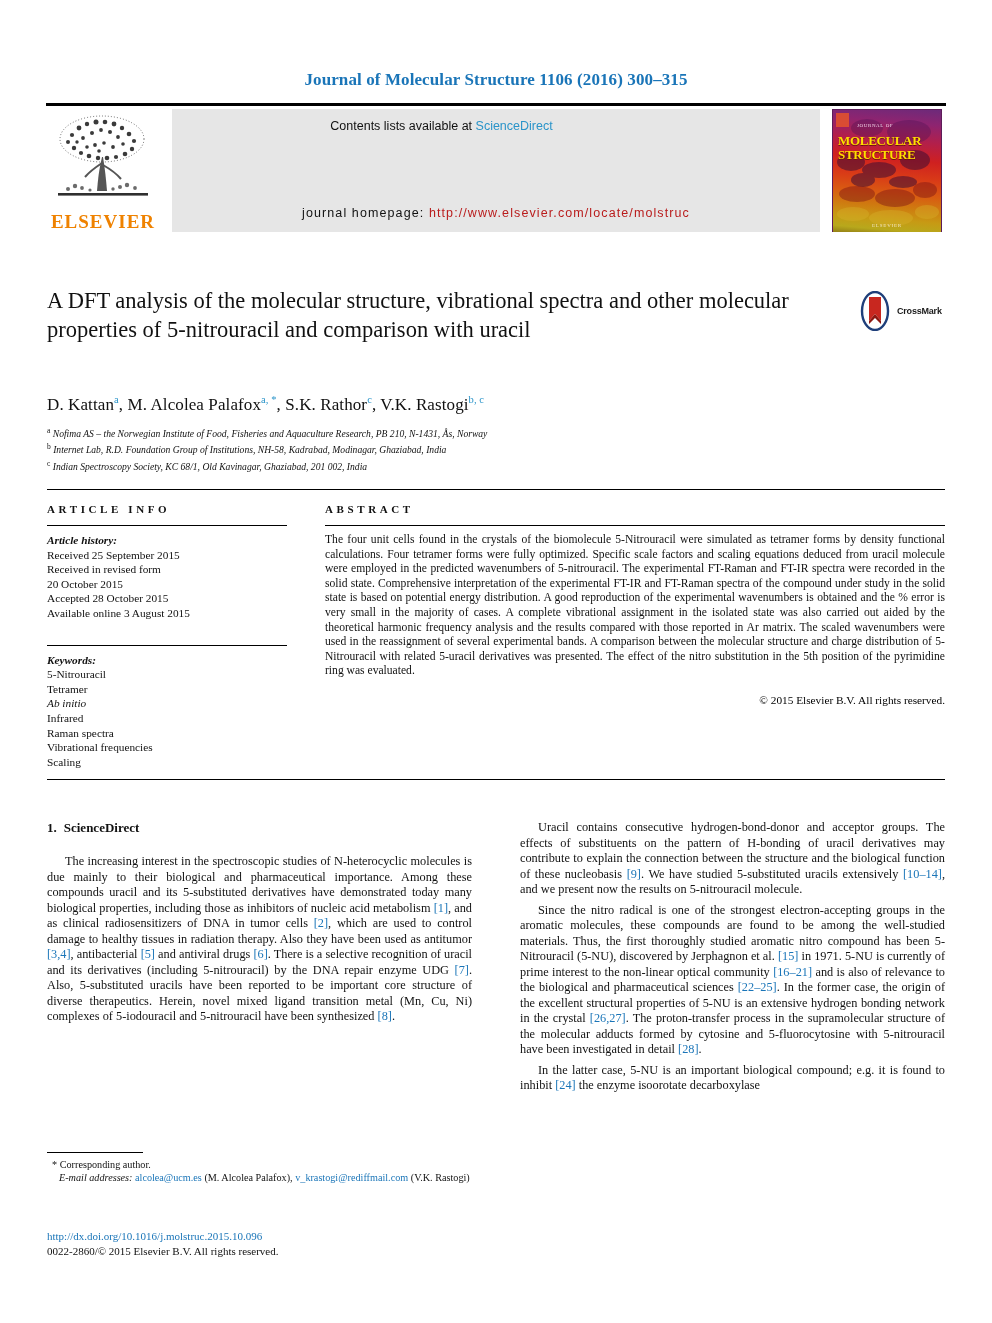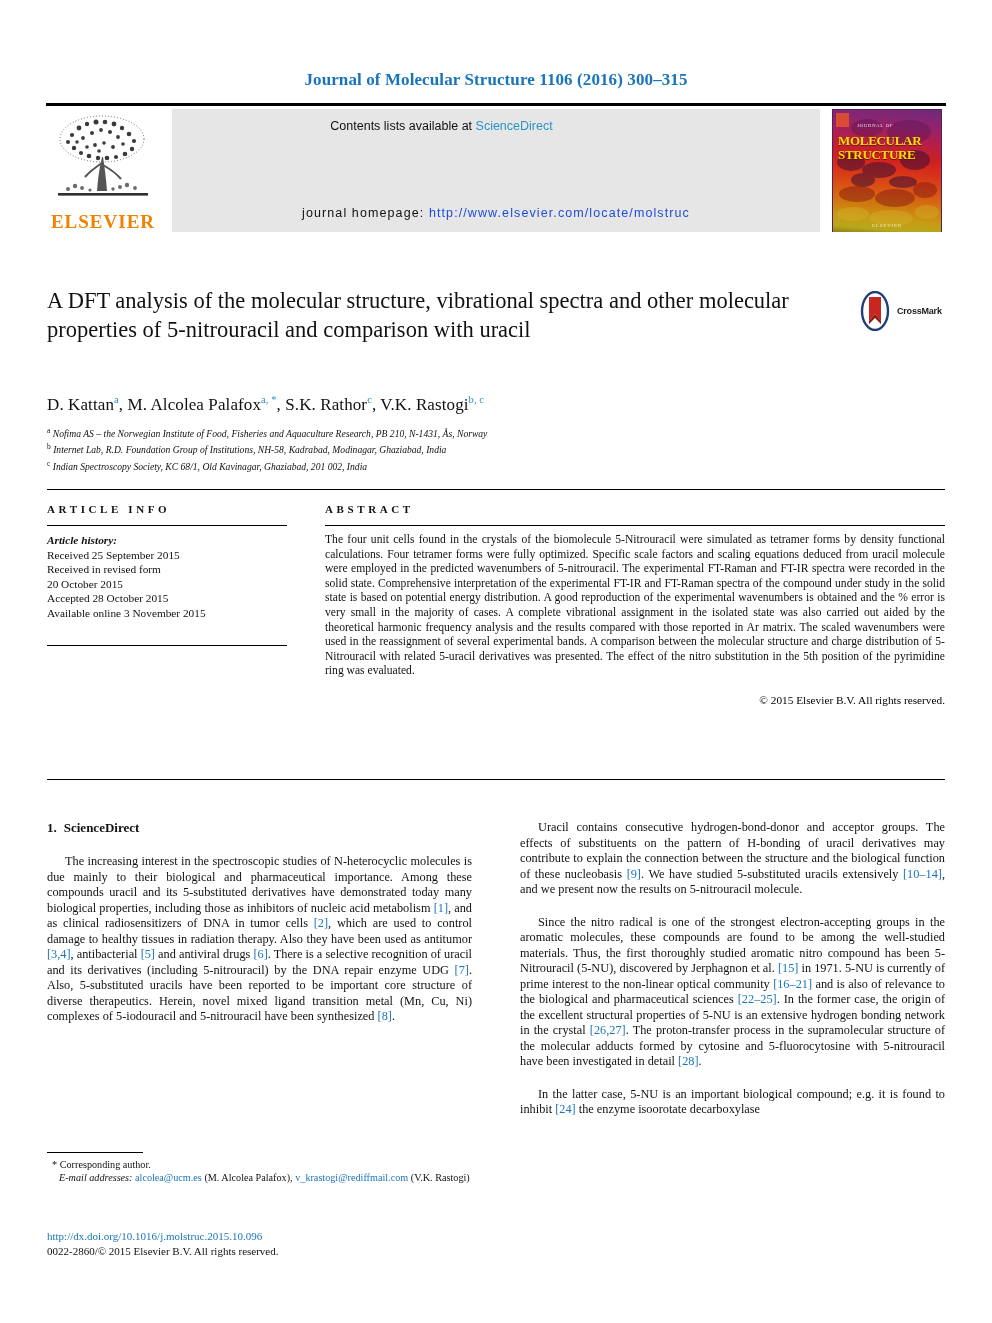--- a/index.html
+++ b/index.html
@@ -99,21 +99,21 @@
     position: absolute;
     left: 0; top: 97px;
     width: 648px;
     text-align: center;
     font-family: "Liberation Sans", sans-serif;
     font-size: 12.5px;
     letter-spacing: 1.1px;
     color: #111;
   }
   .homepage-line .url {
-    color: #1d4ed8;
+    color: #b91c1c;
   }
   .mast-cover {
     position: absolute;
     left: 780px; top: 3px;
     width: 120px;
     height: 123px;
     overflow: hidden;
   }
   .cover-inner {
     position: absolute;
@@ -321,21 +321,21 @@
   .h1 .num { margin-right: 7px; }
   .para {
     font-family: "Liberation Serif", serif;
     font-size: 12.3px;
     line-height: 15.5px;
     text-align: justify;
     text-indent: 18px;
     color: #111;
     margin: 0;
   }
-  .para + .para { margin-top: 17px; }
+  .para + .para { margin-top: 5px; }
   .ref { color: #1a75b8; }
 
   
   .foot-rule {
     position: absolute;
     left: 47px; top: 1152px;
     width: 96px;
     border-top: 1px solid #000;
   }
   .footnote {
@@ -504,24 +504,34 @@
 
   <div class="col-info">
     <div class="sec-head">ARTICLE INFO</div>
     <div class="thinrule"></div>
     <div class="info-block">
       <span class="lbl">Article history:</span><br>
       <span>Received 25 September 2015</span><br>
       <span>Received in revised form</span><br>
       <span>20 October 2015</span><br>
       <span>Accepted 28 October 2015</span><br>
-      <span>Available online 3 November 2015</span>
+      <span>Available online 3 August 2015</span>
     </div>
     <div class="kw-gap"></div>
     <div class="thinrule"></div>
+    <div class="info-block">
+      <span class="lbl">Keywords:</span>
+      <span class="kw-item">5-Nitrouracil</span>
+      <span class="kw-item">Tetramer</span>
+      <span class="kw-item ital">Ab initio</span>
+      <span class="kw-item">Infrared</span>
+      <span class="kw-item">Raman spectra</span>
+      <span class="kw-item">Vibrational frequencies</span>
+      <span class="kw-item">Scaling</span>
+    </div>
   </div>
 
   <div class="col-abstract">
     <div class="sec-head">ABSTRACT</div>
     <div class="thinrule"></div>
     <div class="abstract-body">The four unit cells found in the crystals of the biomolecule 5-Nitrouracil were simulated as tetramer forms by density functional calculations. Four tetramer forms were fully optimized. Specific scale factors and scaling equations deduced from uracil molecule were employed in the predicted wavenumbers of 5-nitrouracil. The experimental FT-Raman and FT-IR spectra were recorded in the solid state. Comprehensive interpretation of the experimental FT-IR and FT-Raman spectra of the compound under study in the solid state is based on potential energy distribution. A good reproduction of the experimental wavenumbers is obtained and the % error is very small in the majority of cases. A complete vibrational assignment in the isolated state was also carried out aided by the theoretical harmonic frequency analysis and the results compared with those reported in Ar matrix. The scaled wavenumbers were used in the reassignment of several experimental bands. A comparison between the molecular structure and charge distribution of 5-Nitrouracil with related 5-uracil derivatives was presented. The effect of the nitro substitution in the 5th position of the pyrimidine ring was evaluated.</div>
     <div class="copyright">© 2015 Elsevier B.V. All rights reserved.</div>
   </div>
 
   <div class="body-left">

